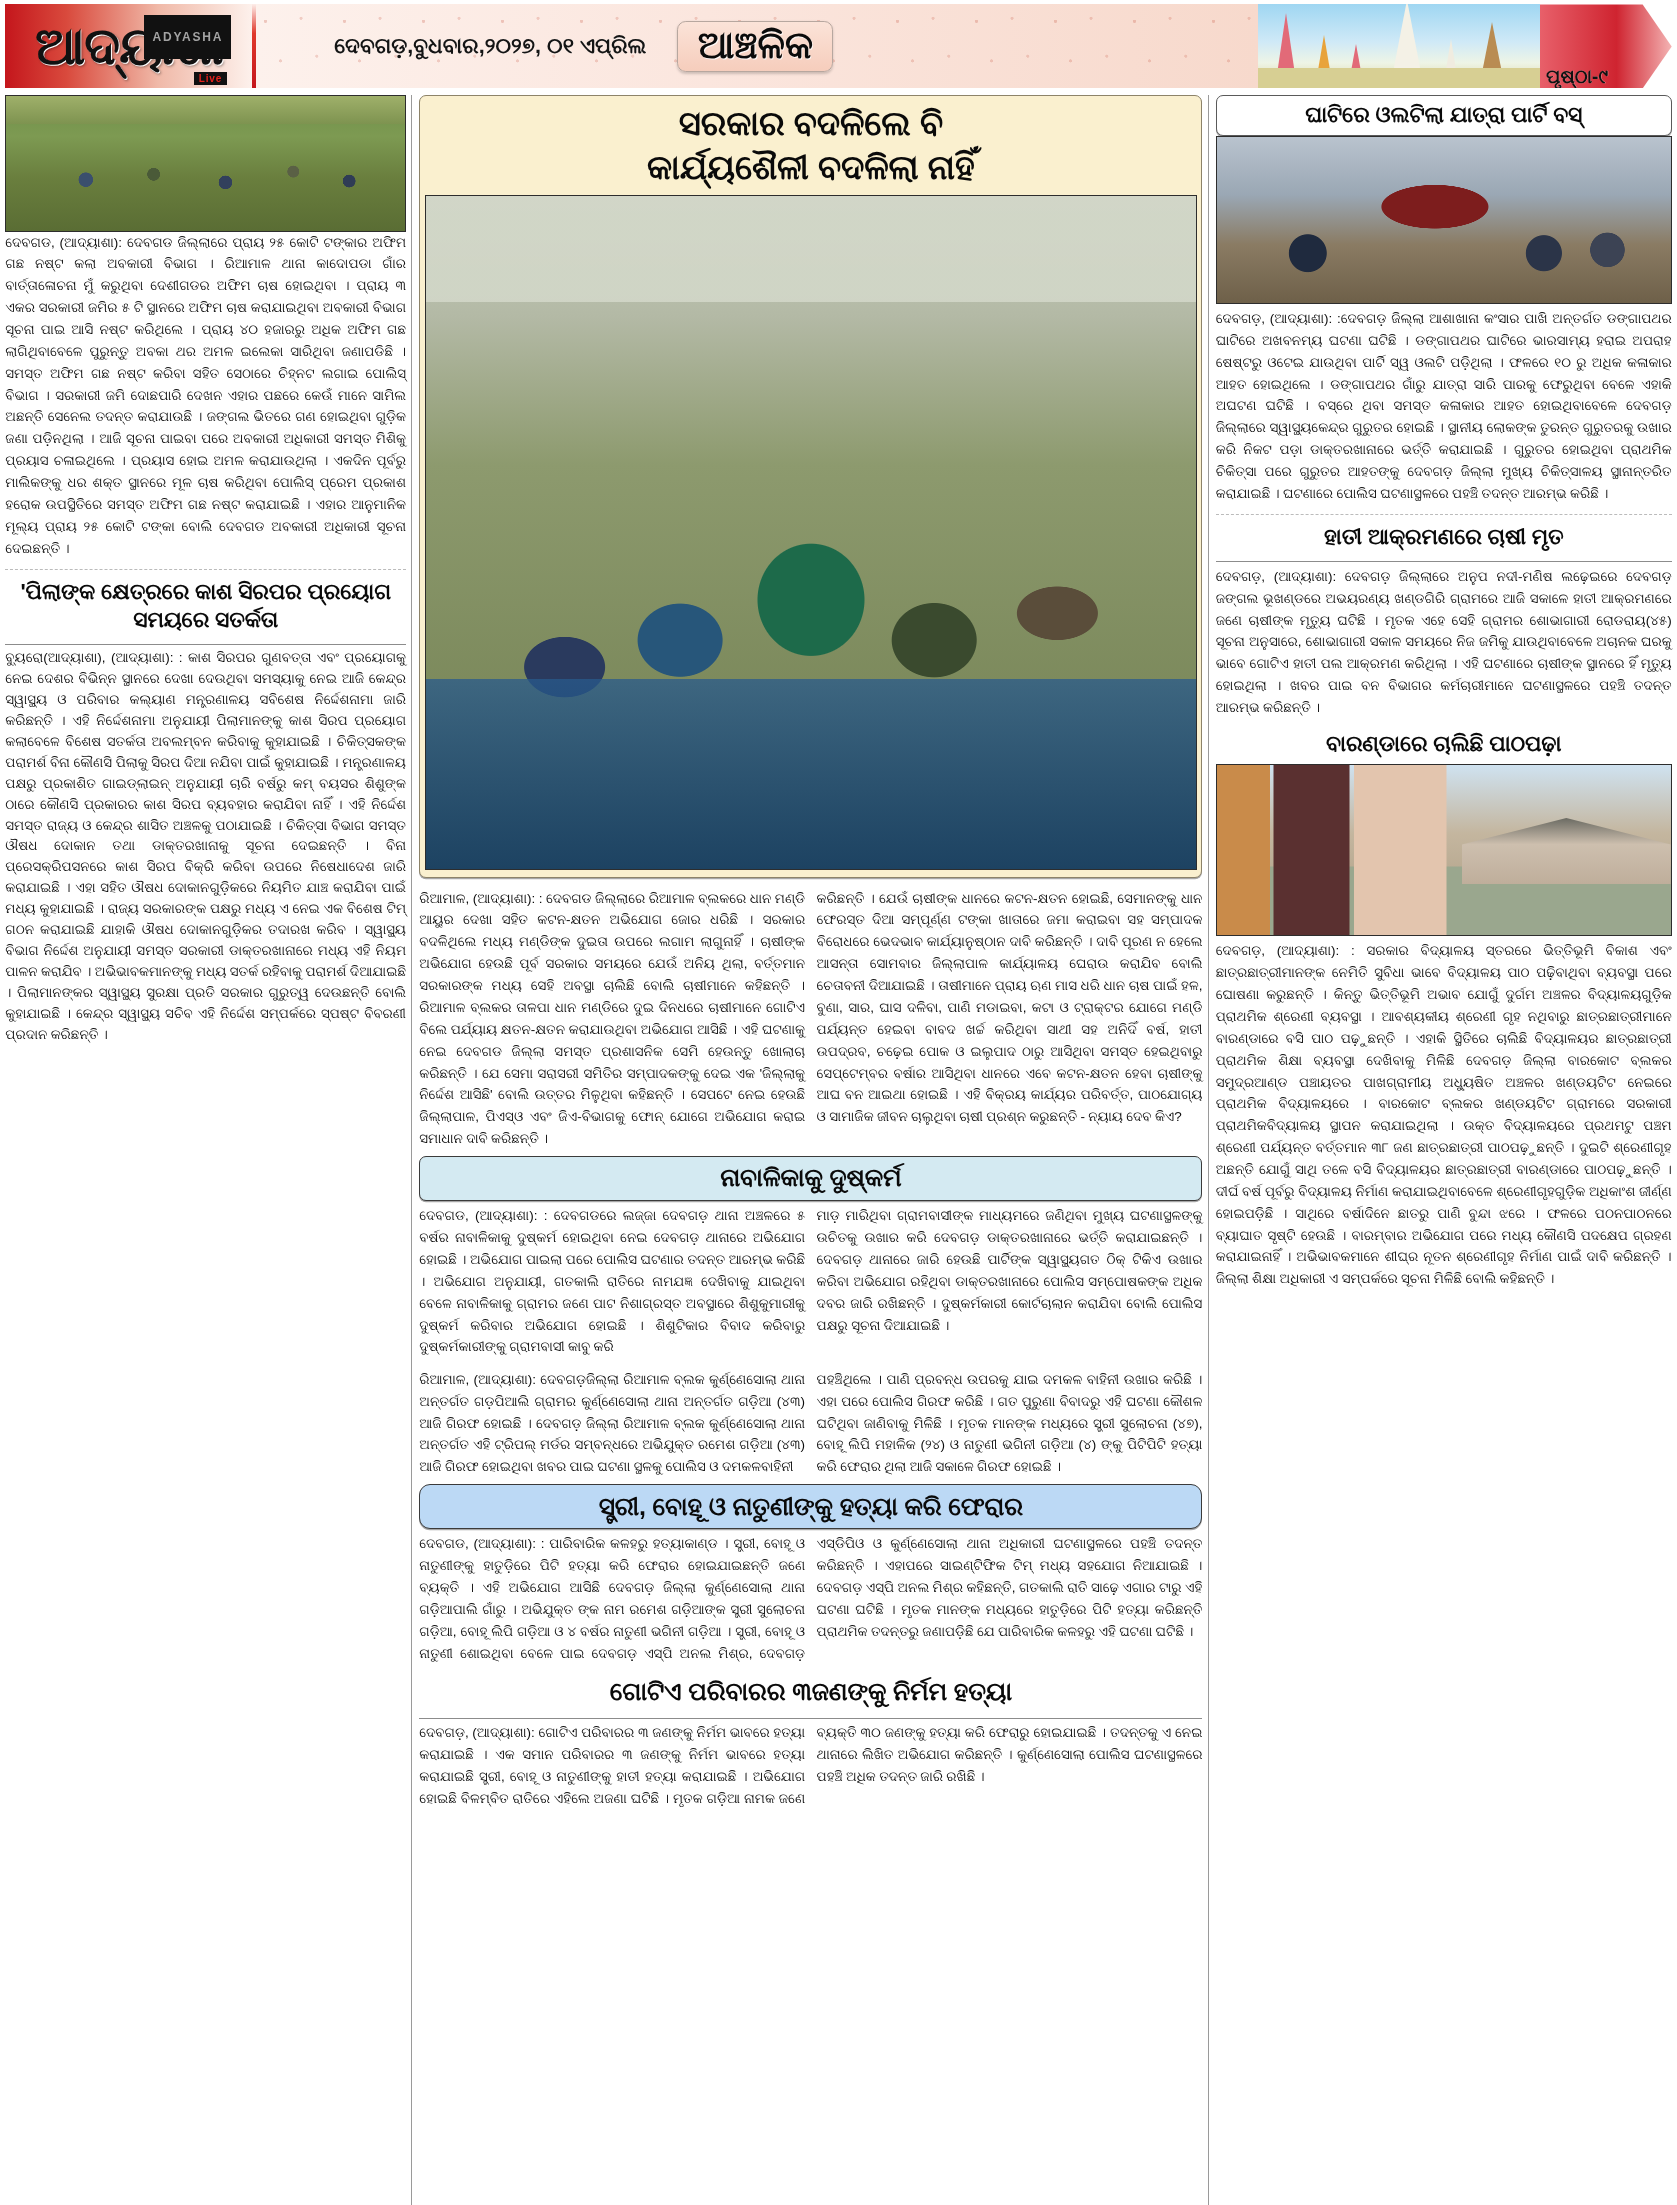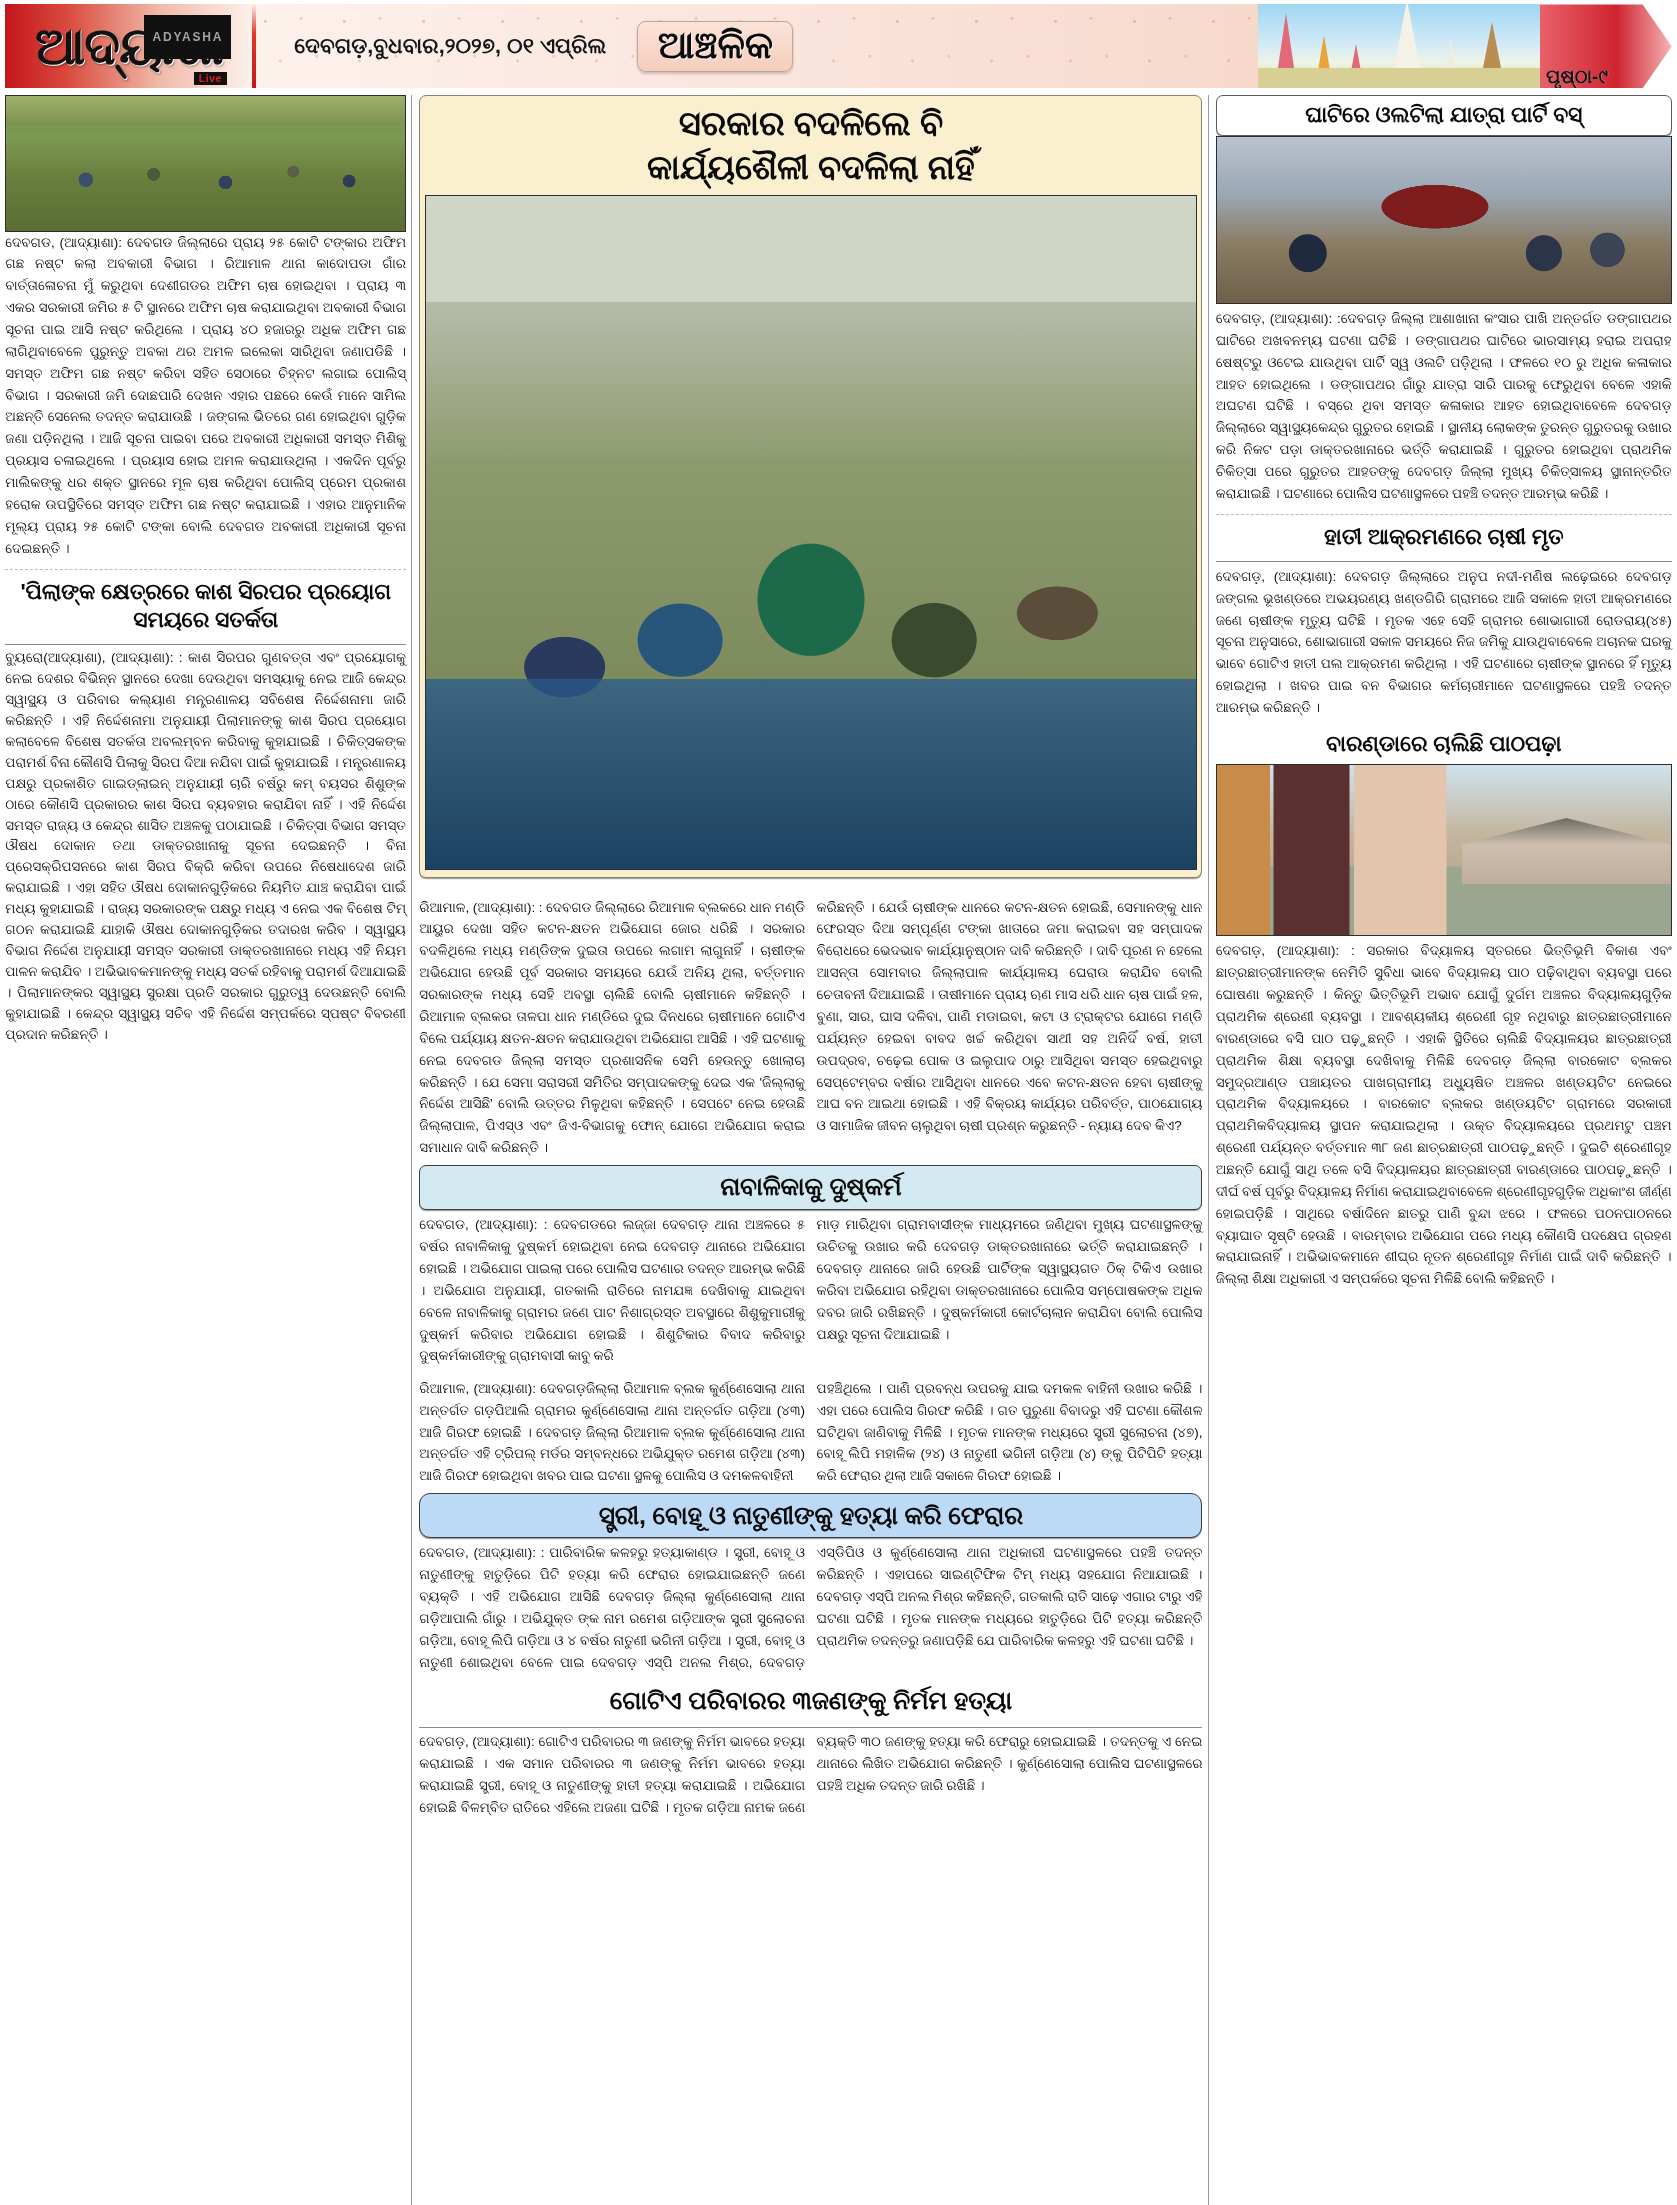--- a/index.html
+++ b/index.html
@@ -83,21 +83,21 @@
       radial-gradient(circle at 31% 72%, rgba(200,90,70,.30) 0 1.3px, transparent 1.8px),
       radial-gradient(circle at 57% 18%, rgba(200,90,70,.30) 0 1.3px, transparent 1.8px),
       radial-gradient(circle at 77% 66%, rgba(200,90,70,.28) 0 1.3px, transparent 1.8px);
     background-size: 79px 79px;
     opacity: .8;
   }
   .mast-date {
     font-size: 21.6px;
     font-weight: bold;
     color: #141414;
-    padding-left: 38px;
+    padding-left: 78px;
     white-space: nowrap;
     position: relative; z-index: 2;
     text-shadow: 0.4px 0.4px 0 rgba(255,255,255,.6);
   }
   .mast-section {
     position: relative; z-index: 2;
     margin-left: 31px;
     border: 1.3px solid #b7a79f;
     border-radius: 8.8px;
     background: linear-gradient(180deg, #fbe3d8 0%, #f6cdbc 100%);
@@ -343,21 +343,21 @@
     </div>
 
     <div class="col col-mid">
 
       <div>
         <div class="hl-box cream">
           <div class="hl big">ସରକାର ବଦଳିଲେ ବି</div>
           <div class="hl big">କାର୍ଯ୍ୟଶୈଳୀ ବଦଳିଲା ନାହିଁ</div>
           <div class="photo ph-main" style="margin-top:6.2px;"></div>
         </div>
-        <div style="display:flex; gap:11.5px; margin-top:19px;">
+        <div style="display:flex; gap:11.5px; margin-top:10px;">
           <div class="body-text" style="flex:1 1 50%;">ରିଆମାଳ, (ଆଦ୍ୟାଶା): : ଦେବଗଡ ଜିଲ୍ଲାରେ ରିଆମାଳ ବ୍ଲକରେ ଧାନ ମଣ୍ଡି ଆୟୁର ଦେଖା ସହିତ କଟନ-କ୍ଷତନ ଅଭିଯୋଗ ଜୋର ଧରିଛି । ସରକାର ବଦଳିଥିଲେ ମଧ୍ୟ ମଣ୍ଡିଙ୍କ ଦୁଇତା ଉପରେ ଲଗାମ ଲାଗୁନାହିଁ । ଚାଷୀଙ୍କ ଅଭିଯୋଗ ହେଉଛି ପୂର୍ବ ସରକାର ସମୟରେ ଯେଉଁ ଅନିୟ ଥିଲା, ବର୍ତ୍ତମାନ ସରକାରଙ୍କ ମଧ୍ୟ ସେହି ଅବସ୍ଥା ଚାଲିଛି ବୋଲି ଚାଷୀମାନେ କହିଛନ୍ତି । ରିଆମାଳ ବ୍ଲକର ତାଳପା ଧାନ ମଣ୍ଡିରେ ଦୁଇ ଦିନଧରେ ଚାଷୀମାନେ ଗୋଟିଏ ବିଲେ ପର୍ଯ୍ୟାୟ କ୍ଷତନ-କ୍ଷତନ କରାଯାଉଥିବା ଅଭିଯୋଗ ଆସିଛି । ଏହି ଘଟଣାକୁ ନେଇ ଦେବଗଡ ଜିଲ୍ଲା ସମସ୍ତ ପ୍ରଶାସନିକ ସେମି ହେଉନ୍ତୁ ଖୋଲାଚା କରିଛନ୍ତି । ଯେ ସେମା ସରାସରୀ ସମିତିର ସମ୍ପାଦକଙ୍କୁ ଦେଇ ଏକ 'ଜିଲ୍ଲାକୁ ନିର୍ଦ୍ଦେଶ ଆସିଛି' ବୋଲି ଉତ୍ତର ମିଳୁଥିବା କହିଛନ୍ତି । ସେପଟେ ନେଇ ହେଉଛି ଜିଲ୍ଲାପାଳ, ପିଏସ୍ଓ ଏବଂ ଜିଏ-ବିଭାଗକୁ ଫୋନ୍ ଯୋଗେ ଅଭିଯୋଗ କରାଇ ସମାଧାନ ଦାବି କରିଛନ୍ତି ।</div>
           <div class="body-text" style="flex:1 1 50%;">କରିଛନ୍ତି । ଯେଉଁ ଚାଷୀଙ୍କ ଧାନରେ କଟନ-କ୍ଷତନ ହୋଇଛି, ସେମାନଙ୍କୁ ଧାନ ଫେରସ୍ତ ଦିଆ ସମ୍ପୂର୍ଣ୍ଣ ଟଙ୍କା ଖାତାରେ ଜମା କରାଇବା ସହ ସମ୍ପାଦକ ବିରୋଧରେ ଭେଦଭାବ କାର୍ଯ୍ୟାନୁଷ୍ଠାନ ଦାବି କରିଛନ୍ତି । ଦାବି ପୂରଣ ନ ହେଲେ ଆସନ୍ତା ସୋମବାର ଜିଲ୍ଲାପାଳ କାର୍ଯ୍ୟାଳୟ ଘେରାଉ କରାଯିବ ବୋଲି ଚେତାବନୀ ଦିଆଯାଇଛି । ତାଷୀମାନେ ପ୍ରାୟ ଋଣ ମାସ ଧରି ଧାନ ଚାଷ ପାଇଁ ହଳ, ବୁଣା, ସାର, ଘାସ ଦଳିବା, ପାଣି ମଡାଇବା, କଟା ଓ ଟ୍ରାକ୍ଟର ଯୋଗେ ମଣ୍ଡି ପର୍ଯ୍ୟନ୍ତ ହେଇବା ବାବଦ ଖର୍ଚ୍ଚ କରିଥିବା ସାଥୀ ସହ ଅନିଦିଁ ବର୍ଷ, ହାତୀ ଉପଦ୍ରବ, ଚଢ଼େଇ ପୋକ ଓ ଇଲୁପାଦ ଠାରୁ ଆସିଥିବା ସମସ୍ତ ହେଇଥିବାରୁ ସେପ୍ଟେମ୍ବର ବର୍ଷାର ଆସିଥିବା ଧାନରେ ଏବେ କଟନ-କ୍ଷତନ ହେବା ଚାଷୀଙ୍କୁ ଆଘ ବନ ଆଇଥା ହୋଇଛି । ଏହି ବିକ୍ରୟ କାର୍ଯ୍ୟର ପରିବର୍ତ୍ତ, ପାଠଯୋଗ୍ୟ ଓ ସାମାଜିକ ଜୀବନ ଚାଲୁଥିବା ଚାଷୀ ପ୍ରଶ୍ନ କରୁଛନ୍ତି - ନ୍ୟାୟ ଦେବ କିଏ?</div>
         </div>
       </div>
 
       <div>
         <div class="hl-box blue">
           <div class="hl mid">ନାବାଳିକାକୁ ଦୁଷ୍କର୍ମ</div>
         </div>
         <div style="display:flex; gap:11.5px; margin-top:4.4px;">

